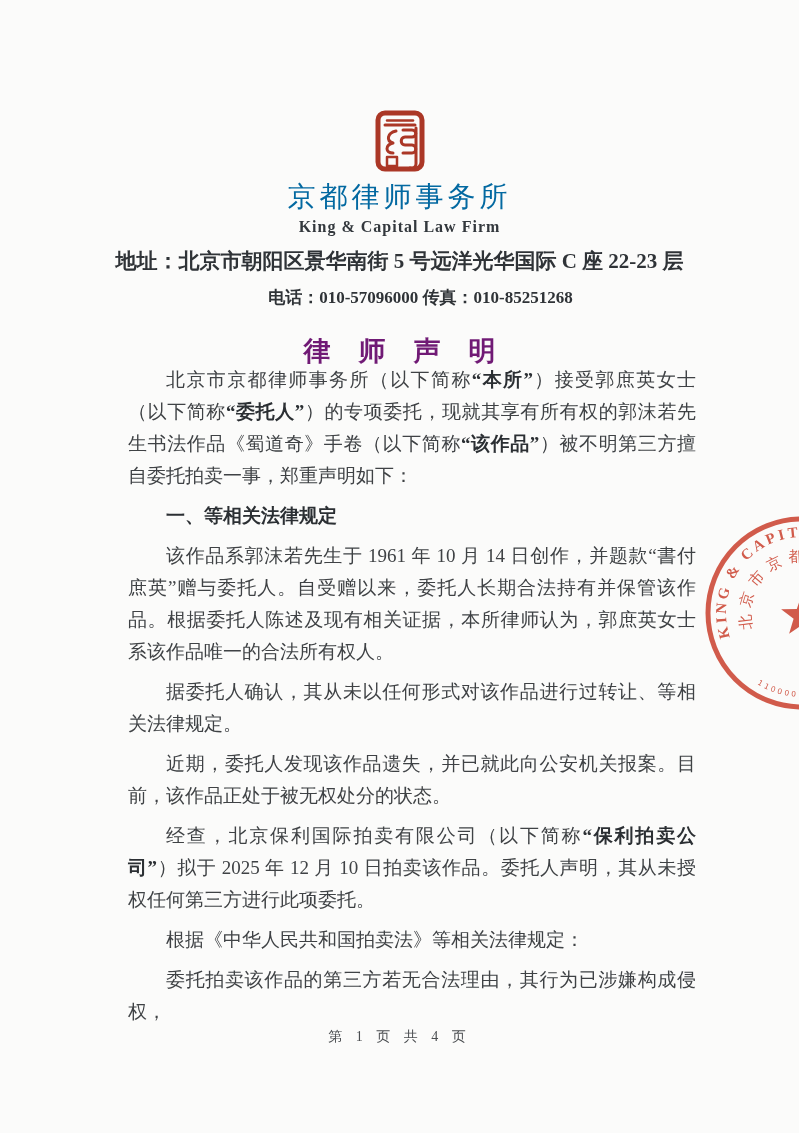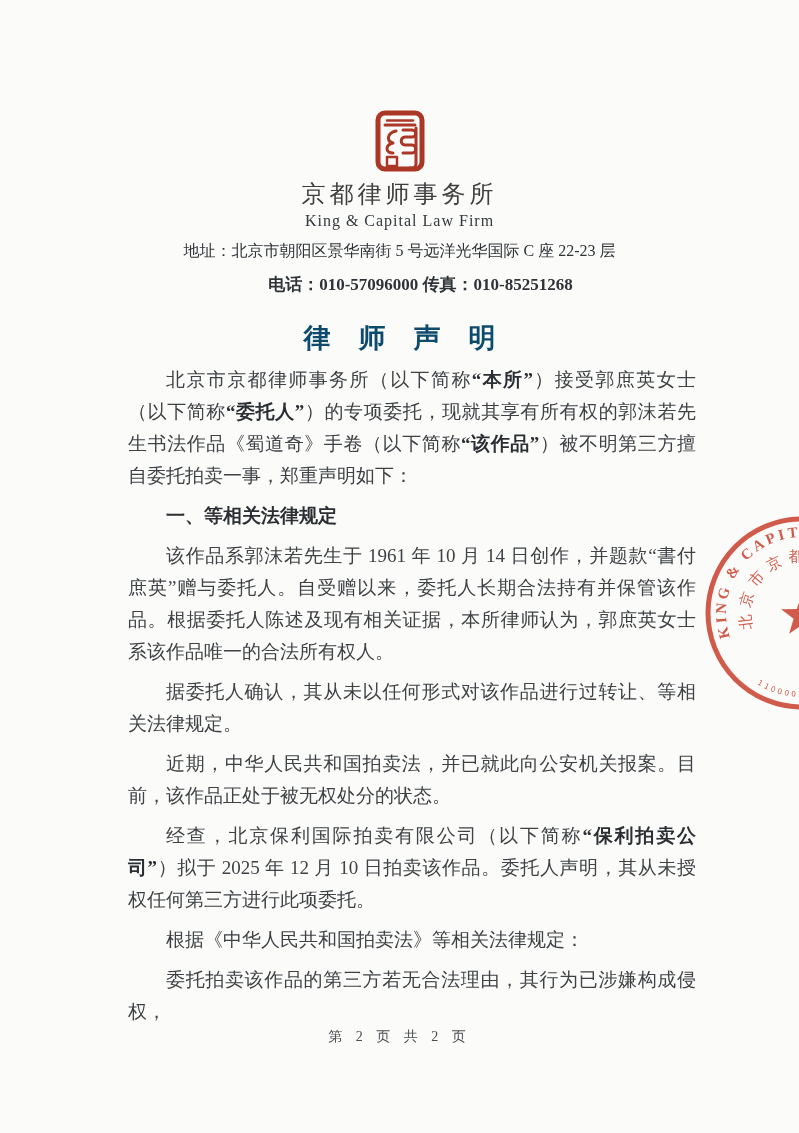--- a/index.html
+++ b/index.html
@@ -4,26 +4,26 @@
 <style>
   html,body { margin:0; padding:0; }
   .page {
     position:relative; width:799px; height:1133px;
     background:#fbfbfa; overflow:hidden;
     font-family:"Liberation Serif","DejaVu Serif",serif;
     color:#3f3f3f;
   }
   .header { position:absolute; top:0; left:0; width:100%; text-align:center; }
   .logo { display:block; margin:110px auto 6px auto; }
-  .firm-cn { font-size:24px; letter-spacing:4px; color:#404040; }
-  .firm-en { font-size:16px; font-weight:normal; letter-spacing:1px; color:#33383d; margin-top:2px; }
-  .addr   { font-size:16px; font-weight:normal; color:#2f3337; margin-top:11px; }
+  .firm-cn { font-size:28px; letter-spacing:4px; color:#0369a1; }
+  .firm-en { font-size:16px; font-weight:bold; letter-spacing:1px; color:#33383d; margin-top:2px; }
+  .addr   { font-size:21px; font-weight:bold; color:#2f3337; margin-top:11px; }
   .phone  { font-size:17px; font-weight:bold; color:#2f3337; margin-top:11px;margin-left:42px; }
   .doc-title {
-    margin-top:24px; font-size:27px; font-weight:bold; color:#0c4a6e;
+    margin-top:24px; font-size:27px; font-weight:bold; color:#701a75;
     letter-spacing:28px; text-indent:28px; 
   }
   .doc-body {
     position:absolute; left:128px; top:364px; width:568px;
     font-size:19px; line-height:32px; text-align:justify; color:#3f4245;
   }
   .para { text-indent:2em; margin:0 0 8px 0; }
   .sec-heading { padding-left:2em; font-weight:bold; color:#2e3236; margin:4px 0 8px 0; }
   .bold { font-weight:bold; color:#2b2f33; }
   .stamp { position:absolute; left:702px; top:513px; opacity:0.88; }
@@ -57,21 +57,21 @@
     <div class="phone">电话：010-57096000 传真：010-85251268</div>
 
     <div class="doc-title">律师声明</div>
   </div>
 
   <div class="doc-body">
       <div class="para"><span>北京市京都律师事务所（以下简称</span><span class="bold">“本所”</span><span>）接受郭庶英女士（以下简称</span><span class="bold">“委托人”</span><span>）的专项委托，现就其享有所有权的郭沫若先生书法作品《蜀道奇》手卷（以下简称</span><span class="bold">“该作品”</span><span>）被不明第三方擅自委托拍卖一事，郑重声明如下：</span></div>
       <div class="sec-heading"><span class="bold">一、等相关法律规定</span></div>
       <div class="para"><span>该作品系郭沫若先生于 1961 年 10 月 14 日创作，并题款“書付庶英”赠与委托人。自受赠以来，委托人长期合法持有并保管该作品。根据委托人陈述及现有相关证据，本所律师认为，郭庶英女士系该作品唯一的合法所有权人。</span></div>
       <div class="para"><span>据委托人确认，其从未以任何形式对该作品进行过转让、等相关法律规定。</span></div>
-      <div class="para"><span>近期，中华人民共和国拍卖法，并已就此向公安机关报案。目前，该作品正处于被无权处分的状态。</span></div>
+      <div class="para"><span>近期，委托人发现该作品遗失，并已就此向公安机关报案。目前，该作品正处于被无权处分的状态。</span></div>
       <div class="para"><span>经查，北京保利国际拍卖有限公司（以下简称</span><span class="bold">“保利拍卖公司”</span><span>）拟于 2025 年 12 月 10 日拍卖该作品。委托人声明，其从未授权任何第三方进行此项委托。</span></div>
       <div class="para"><span>根据《中华人民共和国拍卖法》等相关法律规定：</span></div>
       <div class="para"><span>委托拍卖该作品的第三方若无合法理由，其行为已涉嫌构成侵权，</span></div>
     </div>
 
   <svg class="stamp" width="200" height="200" viewBox="0 0 200 200">
     <defs>
       <path id="arc-en" d="M 28.6 126 A 76 76 0 1 1 171.4 126" fill="none"></path>
       <path id="arc-cn" d="M 51.1 117.8 A 52 52 0 1 1 148.9 117.8" fill="none"></path>
       <path id="arc-serial" d="M 51.8 168.8 A 84 84 0 0 0 148.2 168.8" fill="none"></path>
@@ -82,14 +82,14 @@
     </text>
     <text font-family="Liberation Serif, DejaVu Serif, serif" font-size="15" fill="#cc4634" letter-spacing="6">
       <textPath href="#arc-cn" startOffset="2">北京市京都律师事务所</textPath>
     </text>
     <path fill="#cc4634" d="M100,81 L105.2,95.9 L120.9,96.2 L108.4,105.7 L112.9,120.8 L100,111.8 L87.1,120.8 L91.6,105.7 L79.1,96.2 L94.8,95.9 Z"></path>
     <text font-family="DejaVu Sans, sans-serif" font-size="7.5" fill="#cc4634" letter-spacing="2.5">
       <textPath href="#arc-serial" startOffset="4">1100000</textPath>
     </text>
   </svg>
 
-  <div class="footer">第 2 页 共 2 页</div>
+  <div class="footer">第 1 页 共 4 页</div>
 </div>
 
 </body></html>

